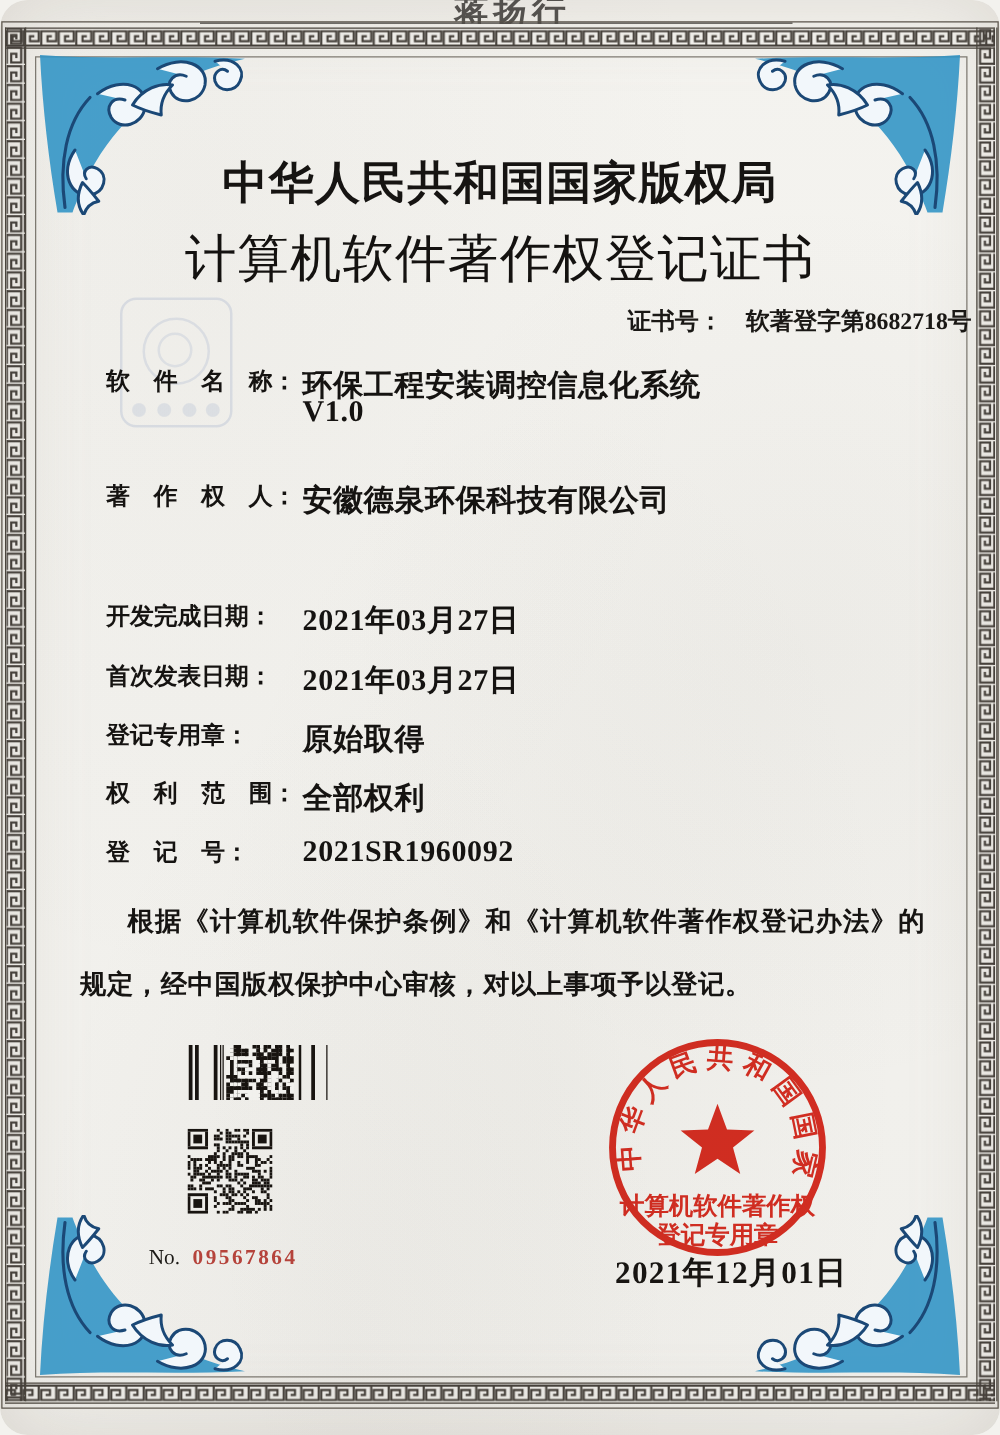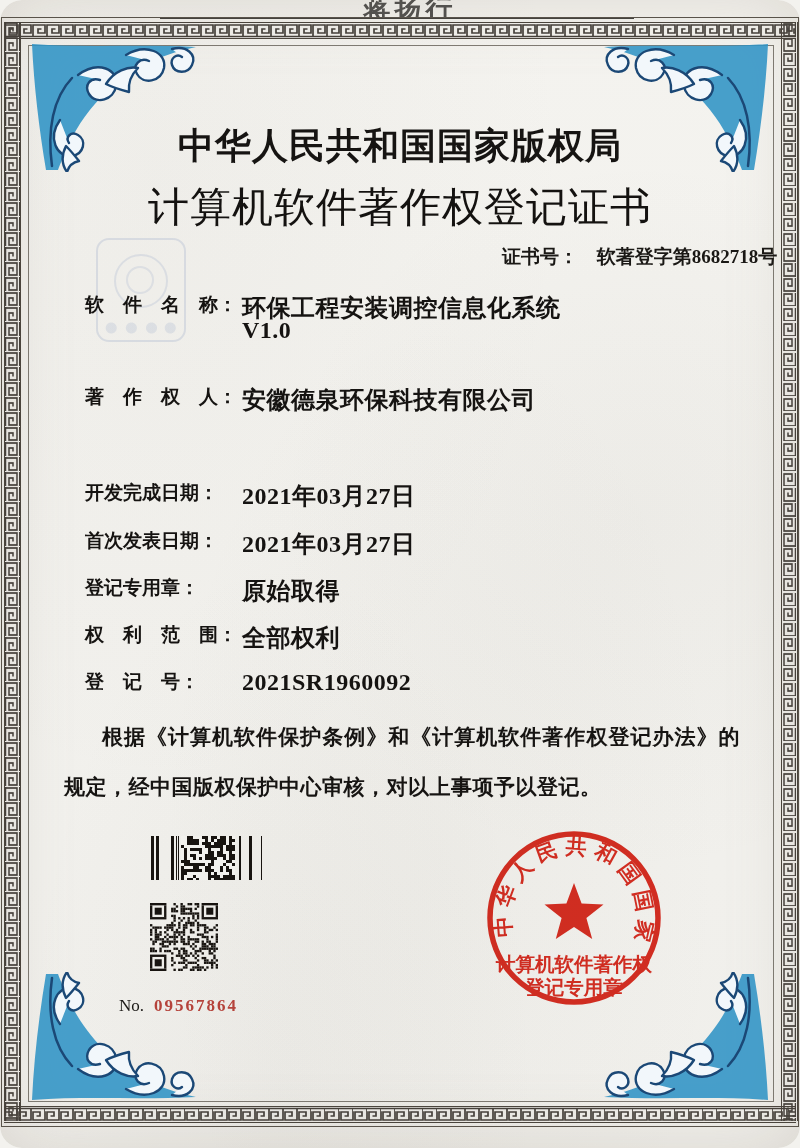--- a/index.html
+++ b/index.html
@@ -785,20 +785,21 @@
       <rect x="17" y="28" width="1" height="1" fill="#181410"></rect>
       <rect x="18" y="28" width="1" height="1" fill="#181410"></rect>
       <rect x="20" y="28" width="1" height="1" fill="#181410"></rect>
       <rect x="21" y="28" width="1" height="1" fill="#181410"></rect>
       <rect x="23" y="28" width="1" height="1" fill="#181410"></rect>
     </svg>
   <div class="serial">
     <span>No.</span><span class="num">09567864</span>
   </div>
 
+  <div class="issue-date">2021年12月01日</div>
   <svg class="seal" viewBox="0 0 180 180">
     <defs>
       <path id="sealArc" d="M29.9,111.9 A64,64 0 1 1 150.1,111.9" fill="none"></path>
     </defs>
     <circle cx="90" cy="90" r="84" fill="none" stroke="#dd2418" stroke-width="5.5"></circle>
     <text font-size="21" font-weight="bold" fill="#dd2418" letter-spacing="6.5">
       <textPath href="#sealArc" startOffset="4">中华人民共和国国家版权局</textPath>
     </text>
     <polygon fill="#dd2418" points="90,55 97.6,75.5 119.5,76.4 102.4,90 108.2,111.1 90,99 71.8,111.1 77.6,90 60.5,76.4 82.4,75.5"></polygon>
     <text x="90" y="143" text-anchor="middle" font-size="19.5" font-weight="bold" fill="#dd2418">计算机软件著作权</text>

